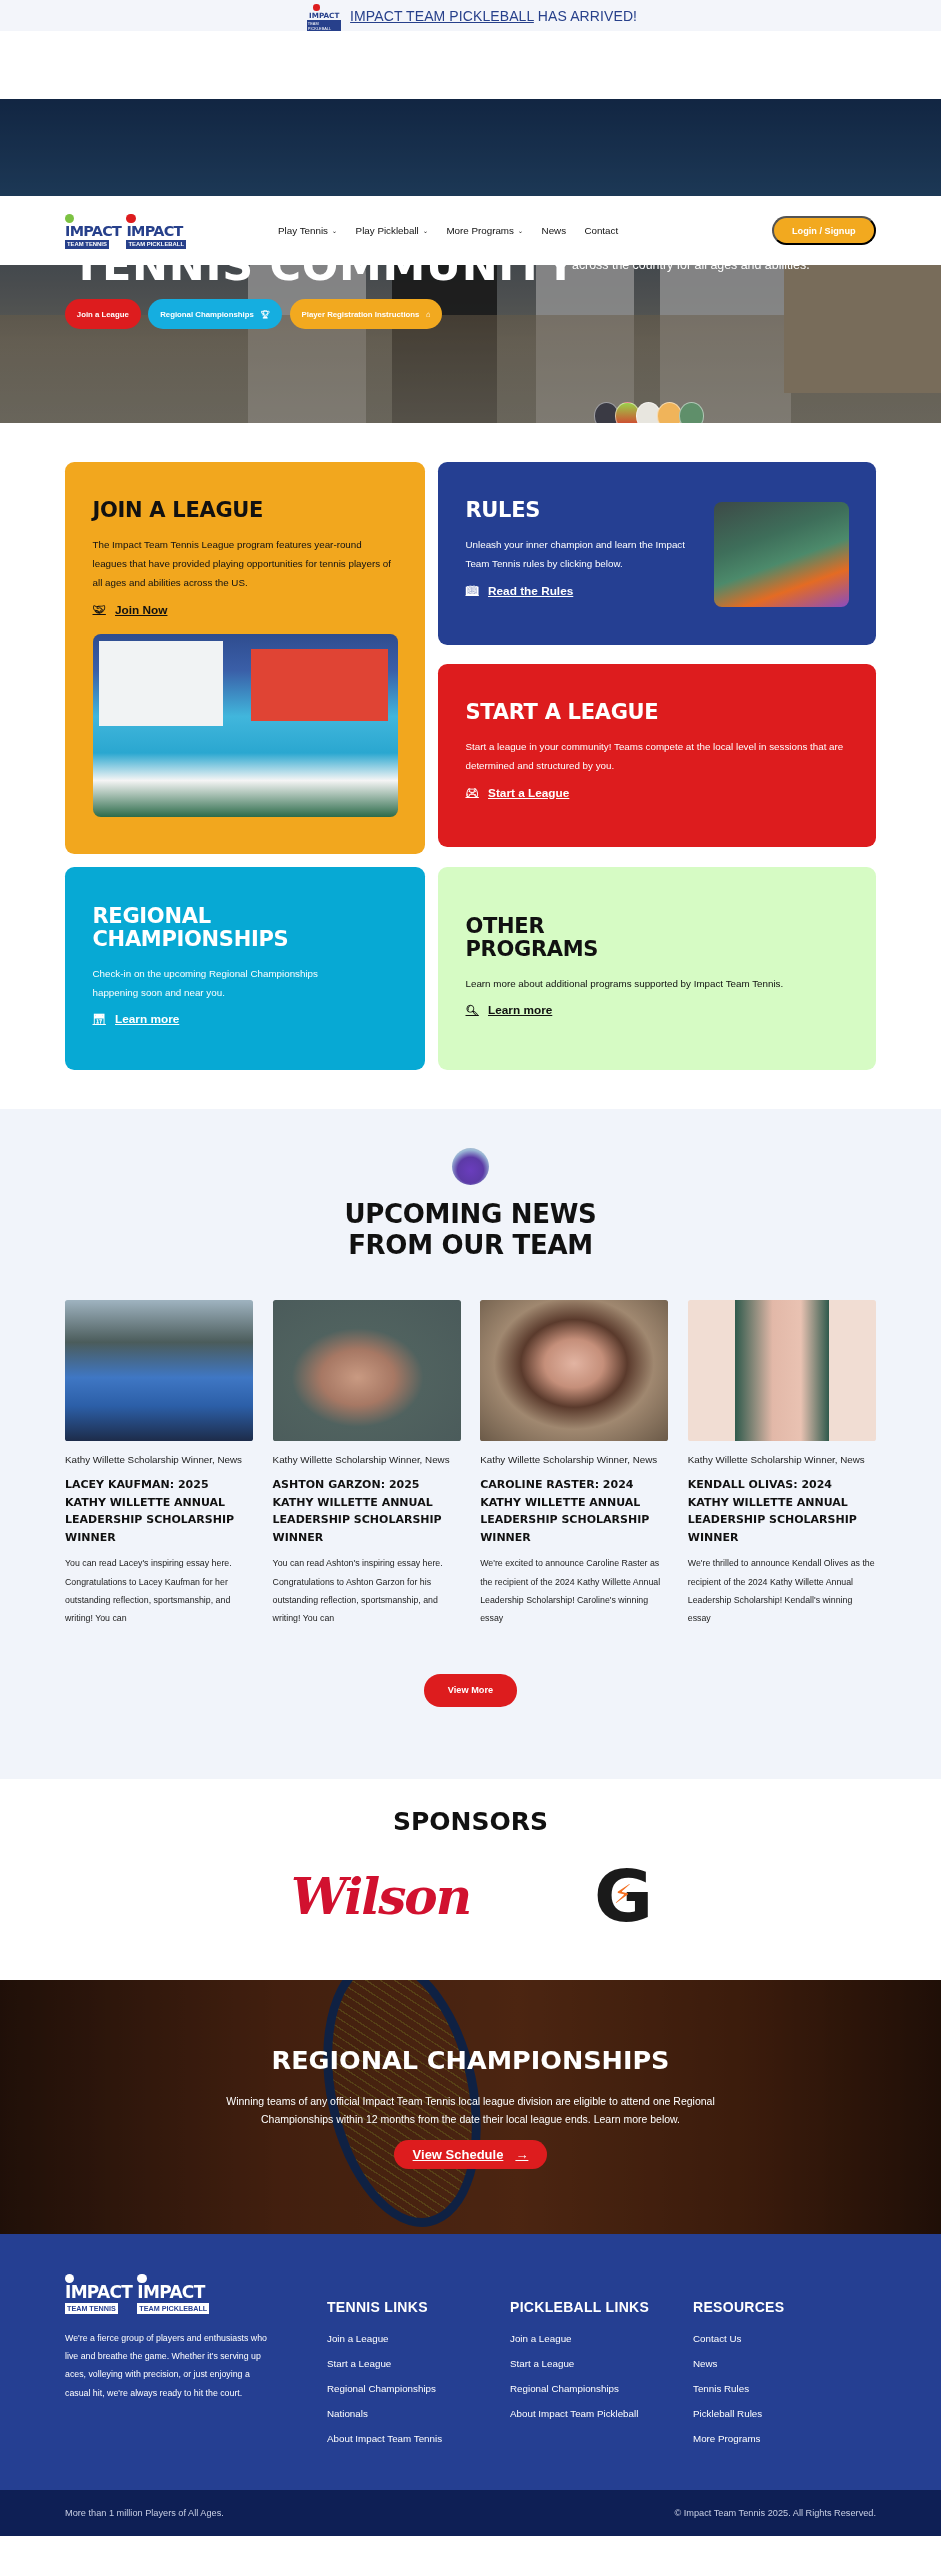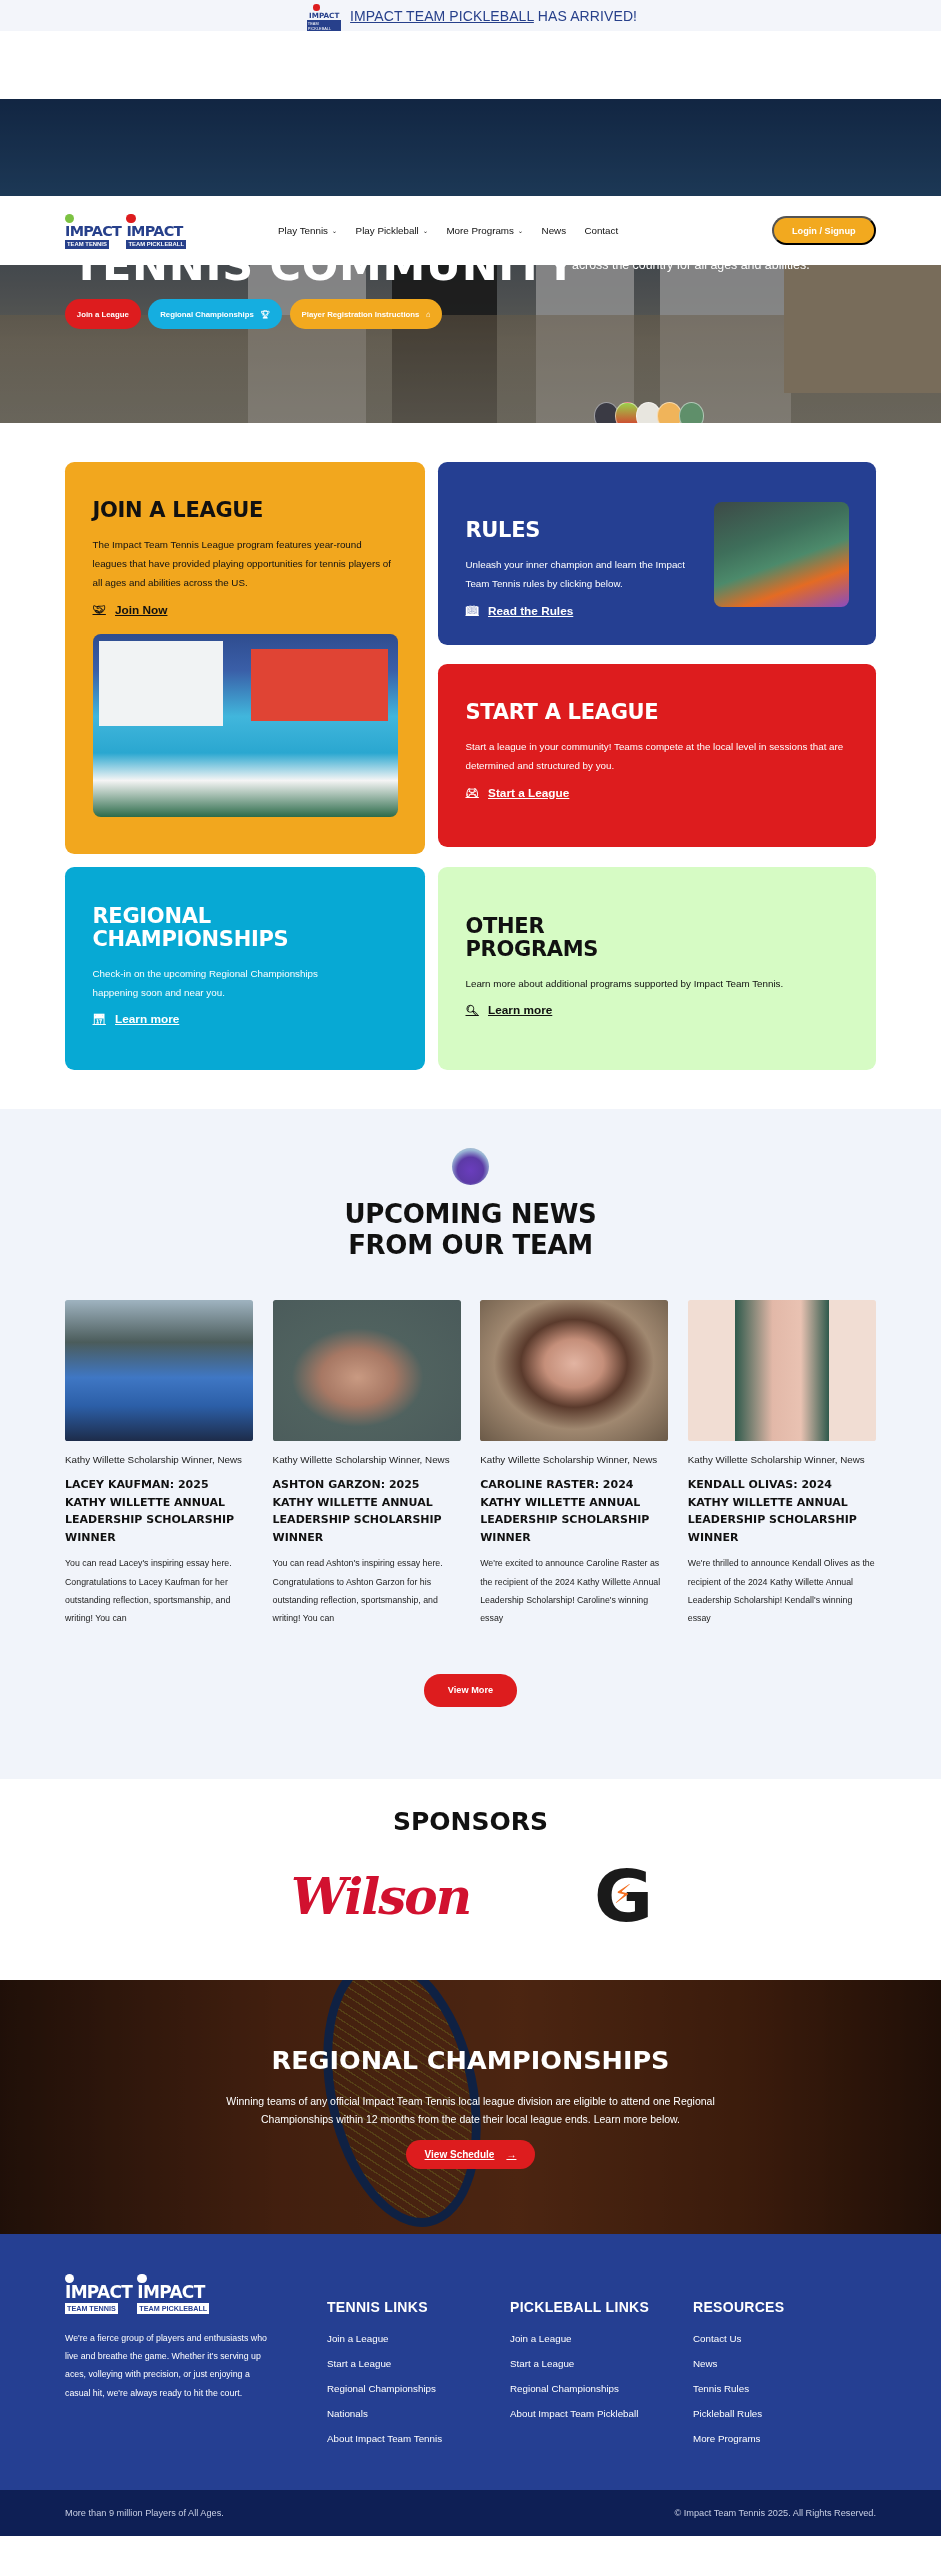--- a/index.html
+++ b/index.html
@@ -52,21 +52,21 @@
   .card .cta .ico { font-size: 10.5px; text-decoration: none; }
   .card.yellow { background: #f2a71e; color: #111; grid-row: span 2; padding-top: 37px; }
   .card.blue { background: #253f92; color: #fff; height: 183px; display: flex; }
   .card.red { background: #dd1c1e; color: #fff; height: 183px; }
   .card.cyan { background: #07a9d4; color: #fff; height: 203px; padding-top: 38px; }
   .card.green { background: #d6fbc4; color: #111; height: 203px; padding-top: 48px; }
   .card .photo { border-radius: 7.8px; overflow: hidden; }
   .yellow .photo { margin-top: 17px; height: 183px; background: linear-gradient(180deg, #2f4c8f 0%, #3a5fa8 20%, #41b6dc 45%, #2aa7d0 65%, #f5f5f5 80%, #2c6b4a 100%); position: relative; }
   .yellow .photo .banner1 { position:absolute; left: 6.5px; top: 7.8px; width: 124px; height: 85px; background:#f1f3f4; }
   .yellow .photo .banner2 { position:absolute; right: 9.8px; top: 15.7px; width: 137px; height: 72px; background:#e04434; }
-  .blue .text-col { width: 255px; margin-top: 20px; }
+  .blue .text-col { width: 255px; }
   .blue .photo { width: 150px; height: 105px; margin-left: 19.6px; margin-top: 3.3px; background: linear-gradient(160deg, #3d4a47 0%, #3e6e5a 35%, #4c8a6b 55%, #e46b23 75%, #8a4cc0 100%); }
 
   
   .news { background: #f1f4fa; padding: 39px 65px 72px; text-align: center; }
   .news .team-avatar { width: 37px; height: 37px; border-radius: 50%; margin: 0 auto 14.4px; background: radial-gradient(circle at 50% 60%, #6a3dbd 0%, #5c3aa6 45%, #9bb8d6 70%, #d6d0c4 100%); }
   .news h2 { font-family: "DejaVu Sans", sans-serif; font-weight: 900; font-size: 26px; line-height: 31px; letter-spacing: -0.3px; margin-bottom: 39px; }
   .news-grid { display: grid; grid-template-columns: repeat(4, 188px); gap: 19.6px; text-align: left; }
   .news-card .thumb { height: 141px; border-radius: 2.6px; margin-bottom: 10.5px; }
   .news-card .cat { font-size: 9.8px; line-height: 18.3px; color: #222; }
   .news-card h3 { font-family: "DejaVu Sans", sans-serif; font-weight: 900; font-size: 11px; line-height: 17.6px; margin: 6.5px 0 7.8px; text-transform: uppercase; }
@@ -82,21 +82,21 @@
   .gatorade .g { font-family: "DejaVu Sans", sans-serif; font-weight: 900; font-size: 72px; line-height: 63px; color: #1a1a1a; }
   .gatorade .bolt { position: absolute; left: 19.6px; top: 14.4px; color: #f36f21; font-size: 26px; }
 
   
   .champs { position: relative; height: 254px; overflow: hidden; background: linear-gradient(90deg, #3a1d10 0%, #7a3a1c 30%, #8a4420 55%, #6b3216 80%, #3a1c0e 100%); text-align: center; color: #fff; }
   .champs .racket { position: absolute; left: 327px; top: -26px; width: 150px; height: 275px; border-radius: 50%; border: 9.2px solid #1d3c7b; background: repeating-linear-gradient(45deg, rgba(210,220,60,.35) 0 1.3px, transparent 1.3px 7.8px); transform: rotate(-12deg); }
   .champs .dim { position: absolute; inset: 0; background: rgba(0,0,0,0.45); }
   .champs .content { position: relative; padding-top: 65px; }
   .champs h2 { font-family: "DejaVu Sans", sans-serif; font-weight: 900; font-size: 25.5px; margin-bottom: 17px; }
   .champs p { font-size: 10.5px; line-height: 18.3px; width: 497px; margin: 0 auto 11.8px; }
-  .champs .sched { display: inline-flex; align-items: center; gap: 12px; background: #dd1c1e; color: #fff; height: 29px; padding: 0 18.3px; border-radius: 14.4px; font-size: 10px; font-weight: bold; }
+  .champs .sched { display: inline-flex; align-items: center; gap: 12px; background: #dd1c1e; color: #fff; height: 29px; padding: 0 18.3px; border-radius: 14.4px; font-size: 13px; font-weight: bold; }
 
   
   .footer { background: #253f92; color: #fff; padding: 39px 65px 39px; display: flex; }
   .footer .about { width: 288px; }
   .footer .about .logos { display: flex; gap: 5.2px; margin-bottom: 14.4px; }
   .footer .logo-box .word { color: #fff; font-size: 17px; }
   .footer .logo-box .band { background: #fff; color: #253f92; font-size: 7.2px; }
   .footer .about p { font-size: 8.8px; line-height: 18.3px; width: 203px; }
   .footer .cols { display: flex; gap: 0; margin-top: 26px; }
   .footer .col { width: 183px; }
@@ -336,16 +336,16 @@
       <h4>RESOURCES</h4>
       <a href="#">Contact Us</a>
       <a href="#">News</a>
       <a href="#">Tennis Rules</a>
       <a href="#">Pickleball Rules</a>
       <a href="#">More Programs</a>
     </div>
   </div>
 </footer>
 <div class="bottom">
-  <span>More than 9 million Players of All Ages.</span>
+  <span>More than 1 million Players of All Ages.</span>
   <span>© Impact Team Tennis 2025. All Rights Reserved.</span>
 </div>
 
 
 </body></html>

